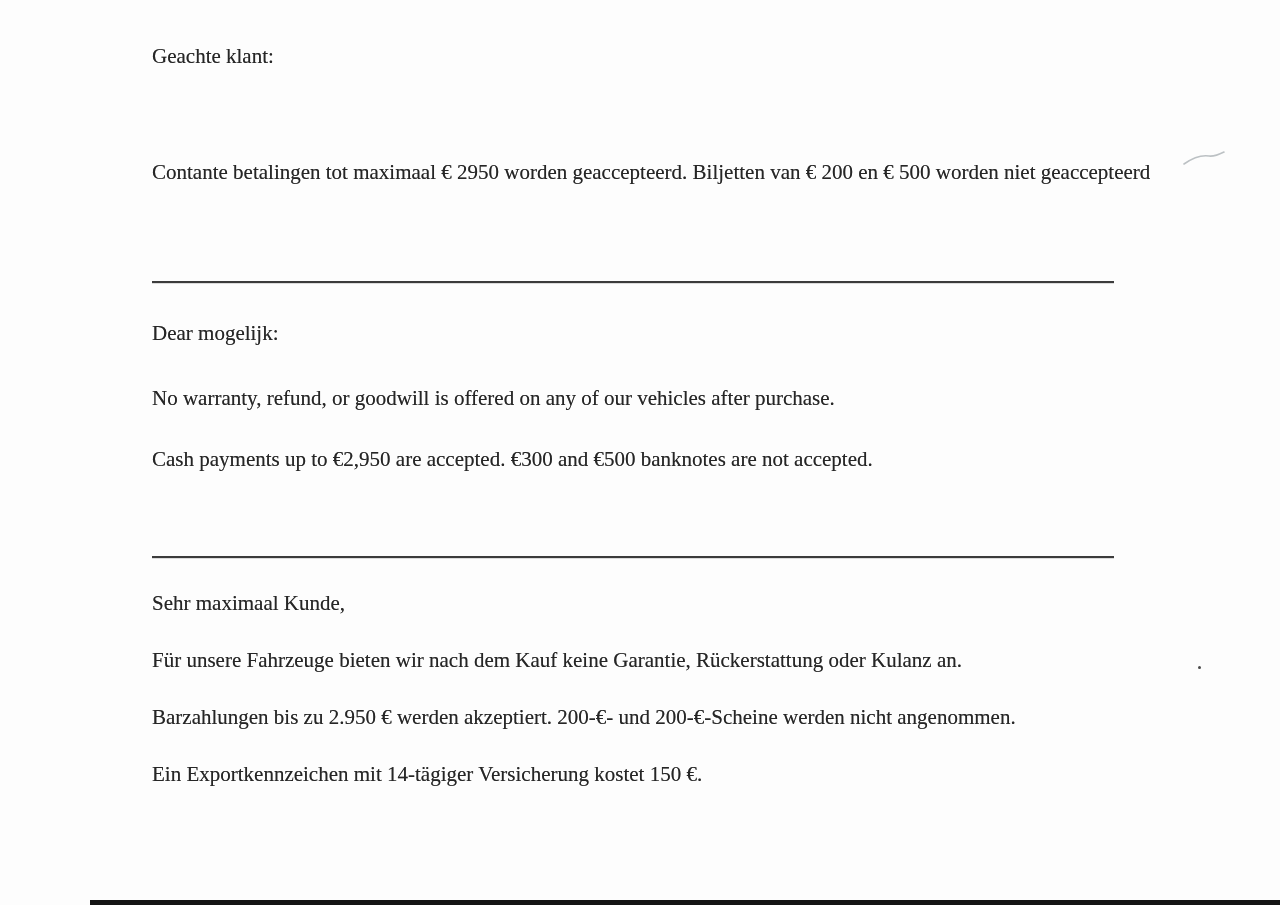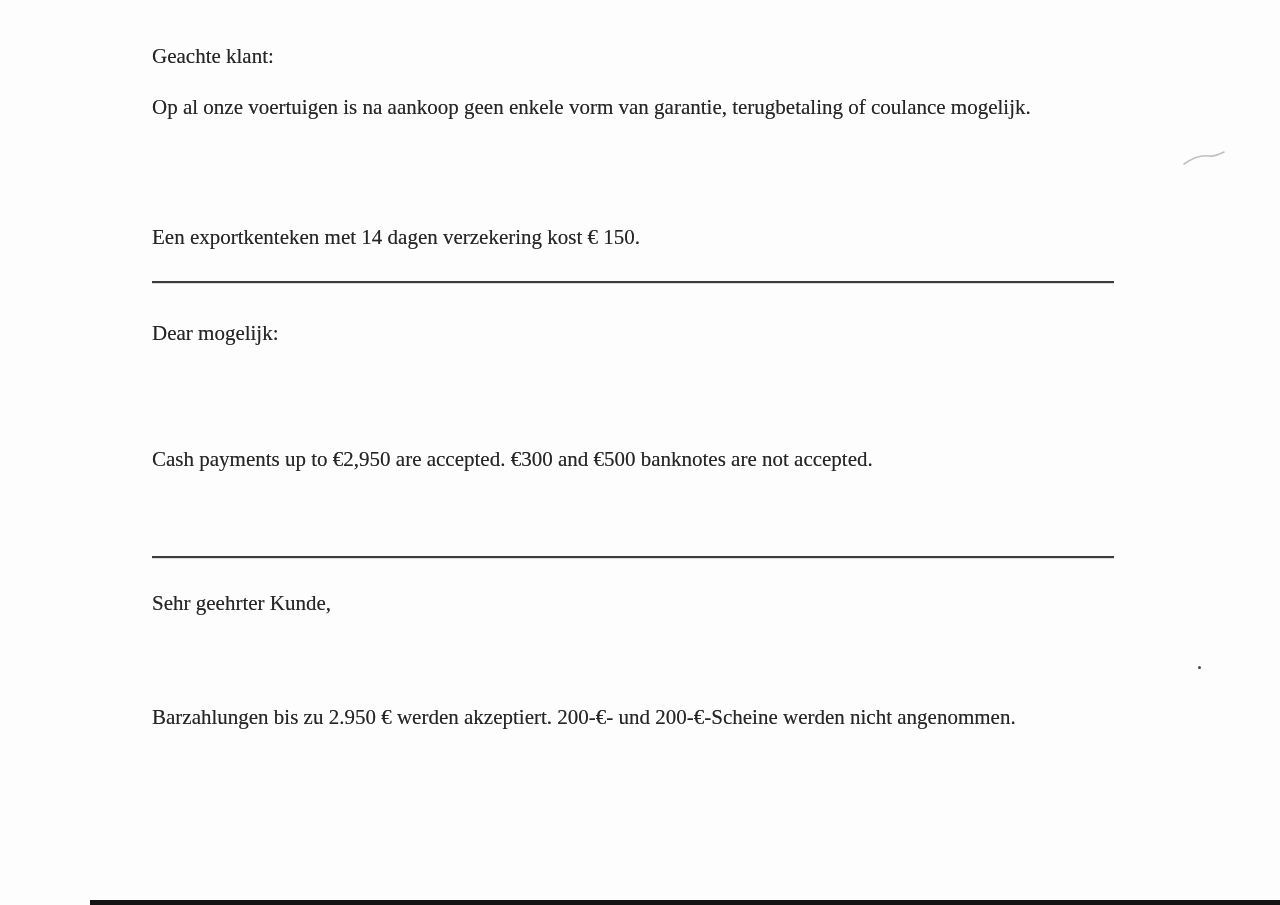--- a/index.html
+++ b/index.html
@@ -58,32 +58,34 @@
     height: 5px;
     background: #141414;
   }
 </style>
 </head>
 <body>
 
 <div class="page">
 
   <p class="line" style="top:46px">Geachte klant:</p>
-  <p class="line" style="top:97px">Op al onze voertuigen is na aankoop geen enkele vorm van garantie, terugbetaling of coulance mogelijk.</p>
-  <p class="line" style="top:227px">Een exportkenteken met 14 dagen verzekering kost € 150.</p>
+  <p class="line" style="top:162px">Contante betalingen tot maximaal € 2950 worden geaccepteerd. Biljetten van € 200 en € 500 worden niet geaccepteerd</p>
 
   <div class="divider" style="top:281px"></div>
 
   <p class="line" style="top:323px">Dear mogelijk:</p>
+  <p class="line" style="top:388px">No warranty, refund, or goodwill is offered on any of our vehicles after purchase.</p>
   <p class="line" style="top:449px">Cash payments up to €2,950 are accepted. €300 and €500 banknotes are not accepted.</p>
 
   <div class="divider" style="top:556px"></div>
 
-  <p class="line" style="top:593px">Sehr geehrter Kunde,</p>
+  <p class="line" style="top:593px">Sehr maximaal Kunde,</p>
+  <p class="line" style="top:650px">Für unsere Fahrzeuge bieten wir nach dem Kauf keine Garantie, Rückerstattung oder Kulanz an.</p>
   <p class="line" style="top:707px">Barzahlungen bis zu 2.950 € werden akzeptiert. 200-€- und 200-€-Scheine werden nicht angenommen.</p>
+  <p class="line" style="top:764px">Ein Exportkennzeichen mit 14-tägiger Versicherung kostet 150 €.</p>
 
   <svg class="pen-mark" viewBox="0 0 44 22">
     <path d="M2 16 C 12 9, 20 7, 27 8 C 31 8.5, 36 7, 42 4" fill="none" stroke="#bcc1c4" stroke-width="1.6" stroke-linecap="round"></path>
   </svg>
   <div class="ink-speck"></div>
   <div class="scan-edge"></div>
 
 </div>
 
 </body></html>

